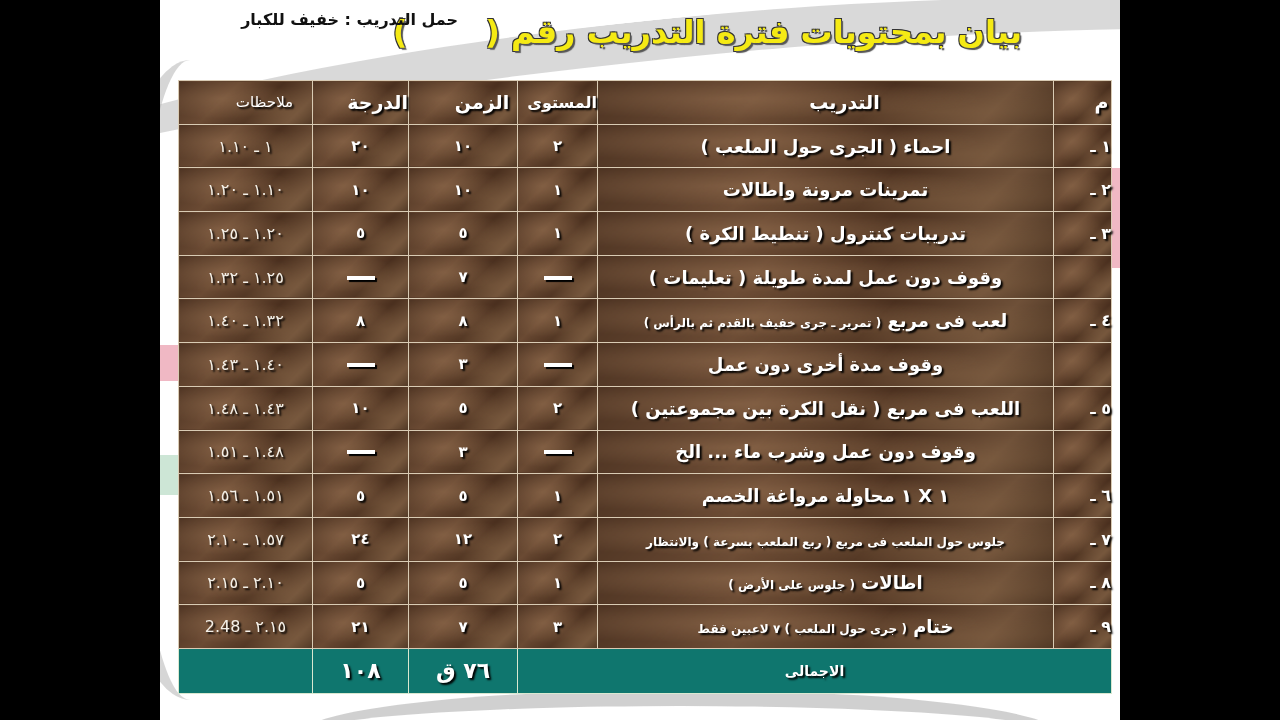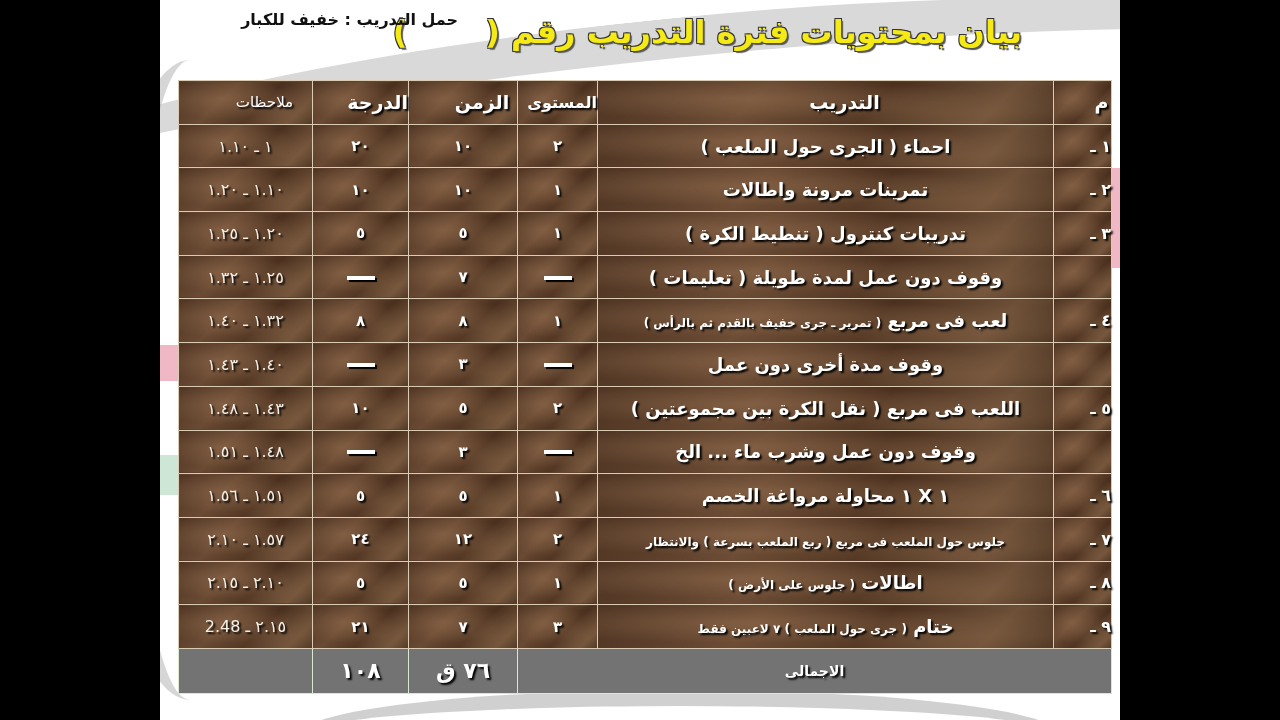--- a/index.html
+++ b/index.html
@@ -67,21 +67,21 @@
     }
     table.plan th { font-size: 19px; font-weight: bold; padding-left: 38px; }
     table.plan th.small { font-size: 16px; }
     table.plan td { font-size: 18px; }
     table.plan td.num { font-size: 15px; }
     table.plan td.note { font-size: 16px; font-weight: normal; color: #f4f0e8; letter-spacing: 1px; }
     table.plan td.drill { font-size: 18px; }
     table.plan td.drill .sub { font-size: 12px; }
     table.plan td.idx { font-size: 16px; text-align: right; padding-right: 0; }
     table.plan tr.total td {
-      background: #737373; height: 45px; font-size: 22px; border-color: #d9e8d0;
+      background: #0f766e; height: 45px; font-size: 22px; border-color: #d9e8d0;
     }
     table.plan tr.total td.lbl { font-size: 14px; }
     .dash { display: inline-block; width: 28px; height: 4px; background: #fff; box-shadow: 2px 2px 1px #000; vertical-align: middle; }
   </style>
 </head>
 <body>
 
 <div class="slide">
   <div class="swoosh s1"></div>
   <div class="swoosh s2"></div>

